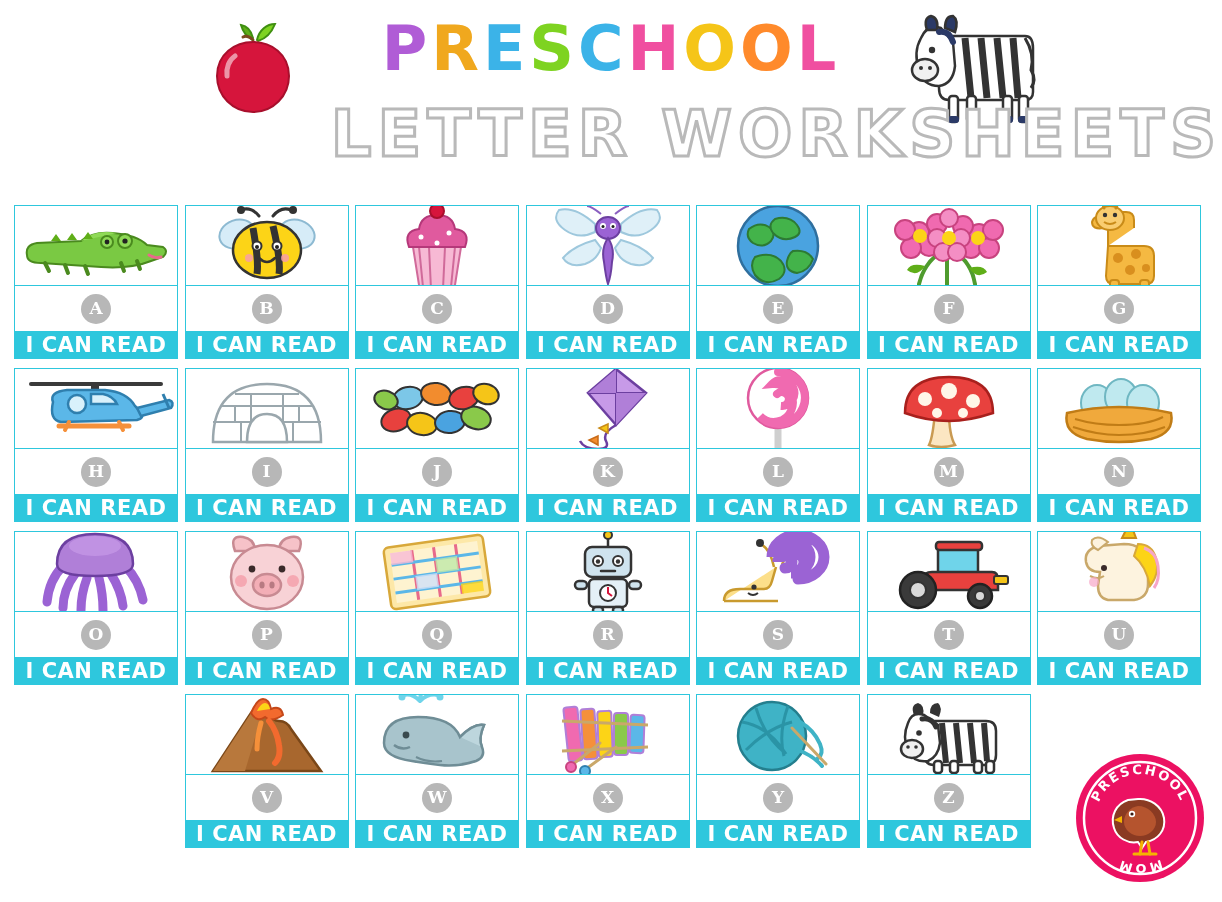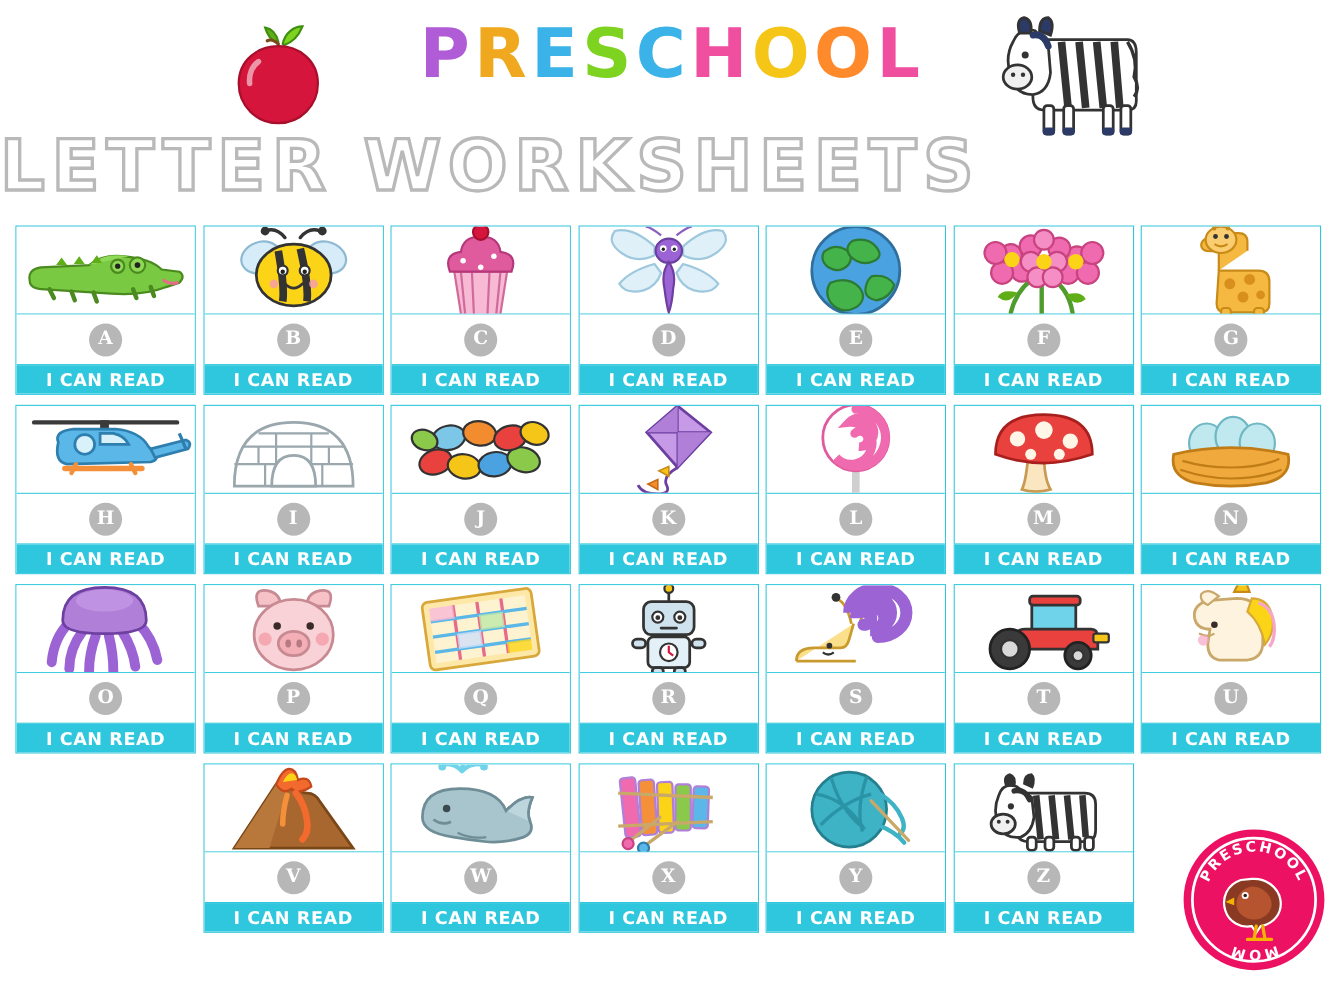--- a/index.html
+++ b/index.html
@@ -34,22 +34,22 @@
     font-family: "DejaVu Sans", sans-serif;
     font-weight: bold;
     font-size: 62px;
     letter-spacing: 4px;
     line-height: 1;
     display: flex;
   }
   .title-main span { display: inline-block; }
   .subtitle {
     position: absolute;
-    top: 120px; left: 0; right: 0;
-    text-align: left;
+    top: 102px; left: 0; right: 0;
+    text-align: right;
     font-family: "DejaVu Sans", sans-serif;
     font-weight: bold;
     font-size: 64px;
     letter-spacing: 6px;
     color: #ffffff;
     -webkit-text-stroke: 3px #b9b9b9;
     line-height: 1;
   }
 
   
@@ -111,21 +111,21 @@
     align-items: center;
     justify-content: center;
     line-height: 1;
   }
   .card-banner {
     flex: 1;
     background: #2ec7dd;
     color: #ffffff;
     font-family: "DejaVu Sans", sans-serif;
     font-weight: bold;
-    font-size: 16px;
+    font-size: 21px;
     letter-spacing: 0.5px;
     display: flex;
     align-items: center;
     justify-content: center;
   }
 
   
   .logo {
     position: absolute;
     right: 18px; bottom: 20px;

